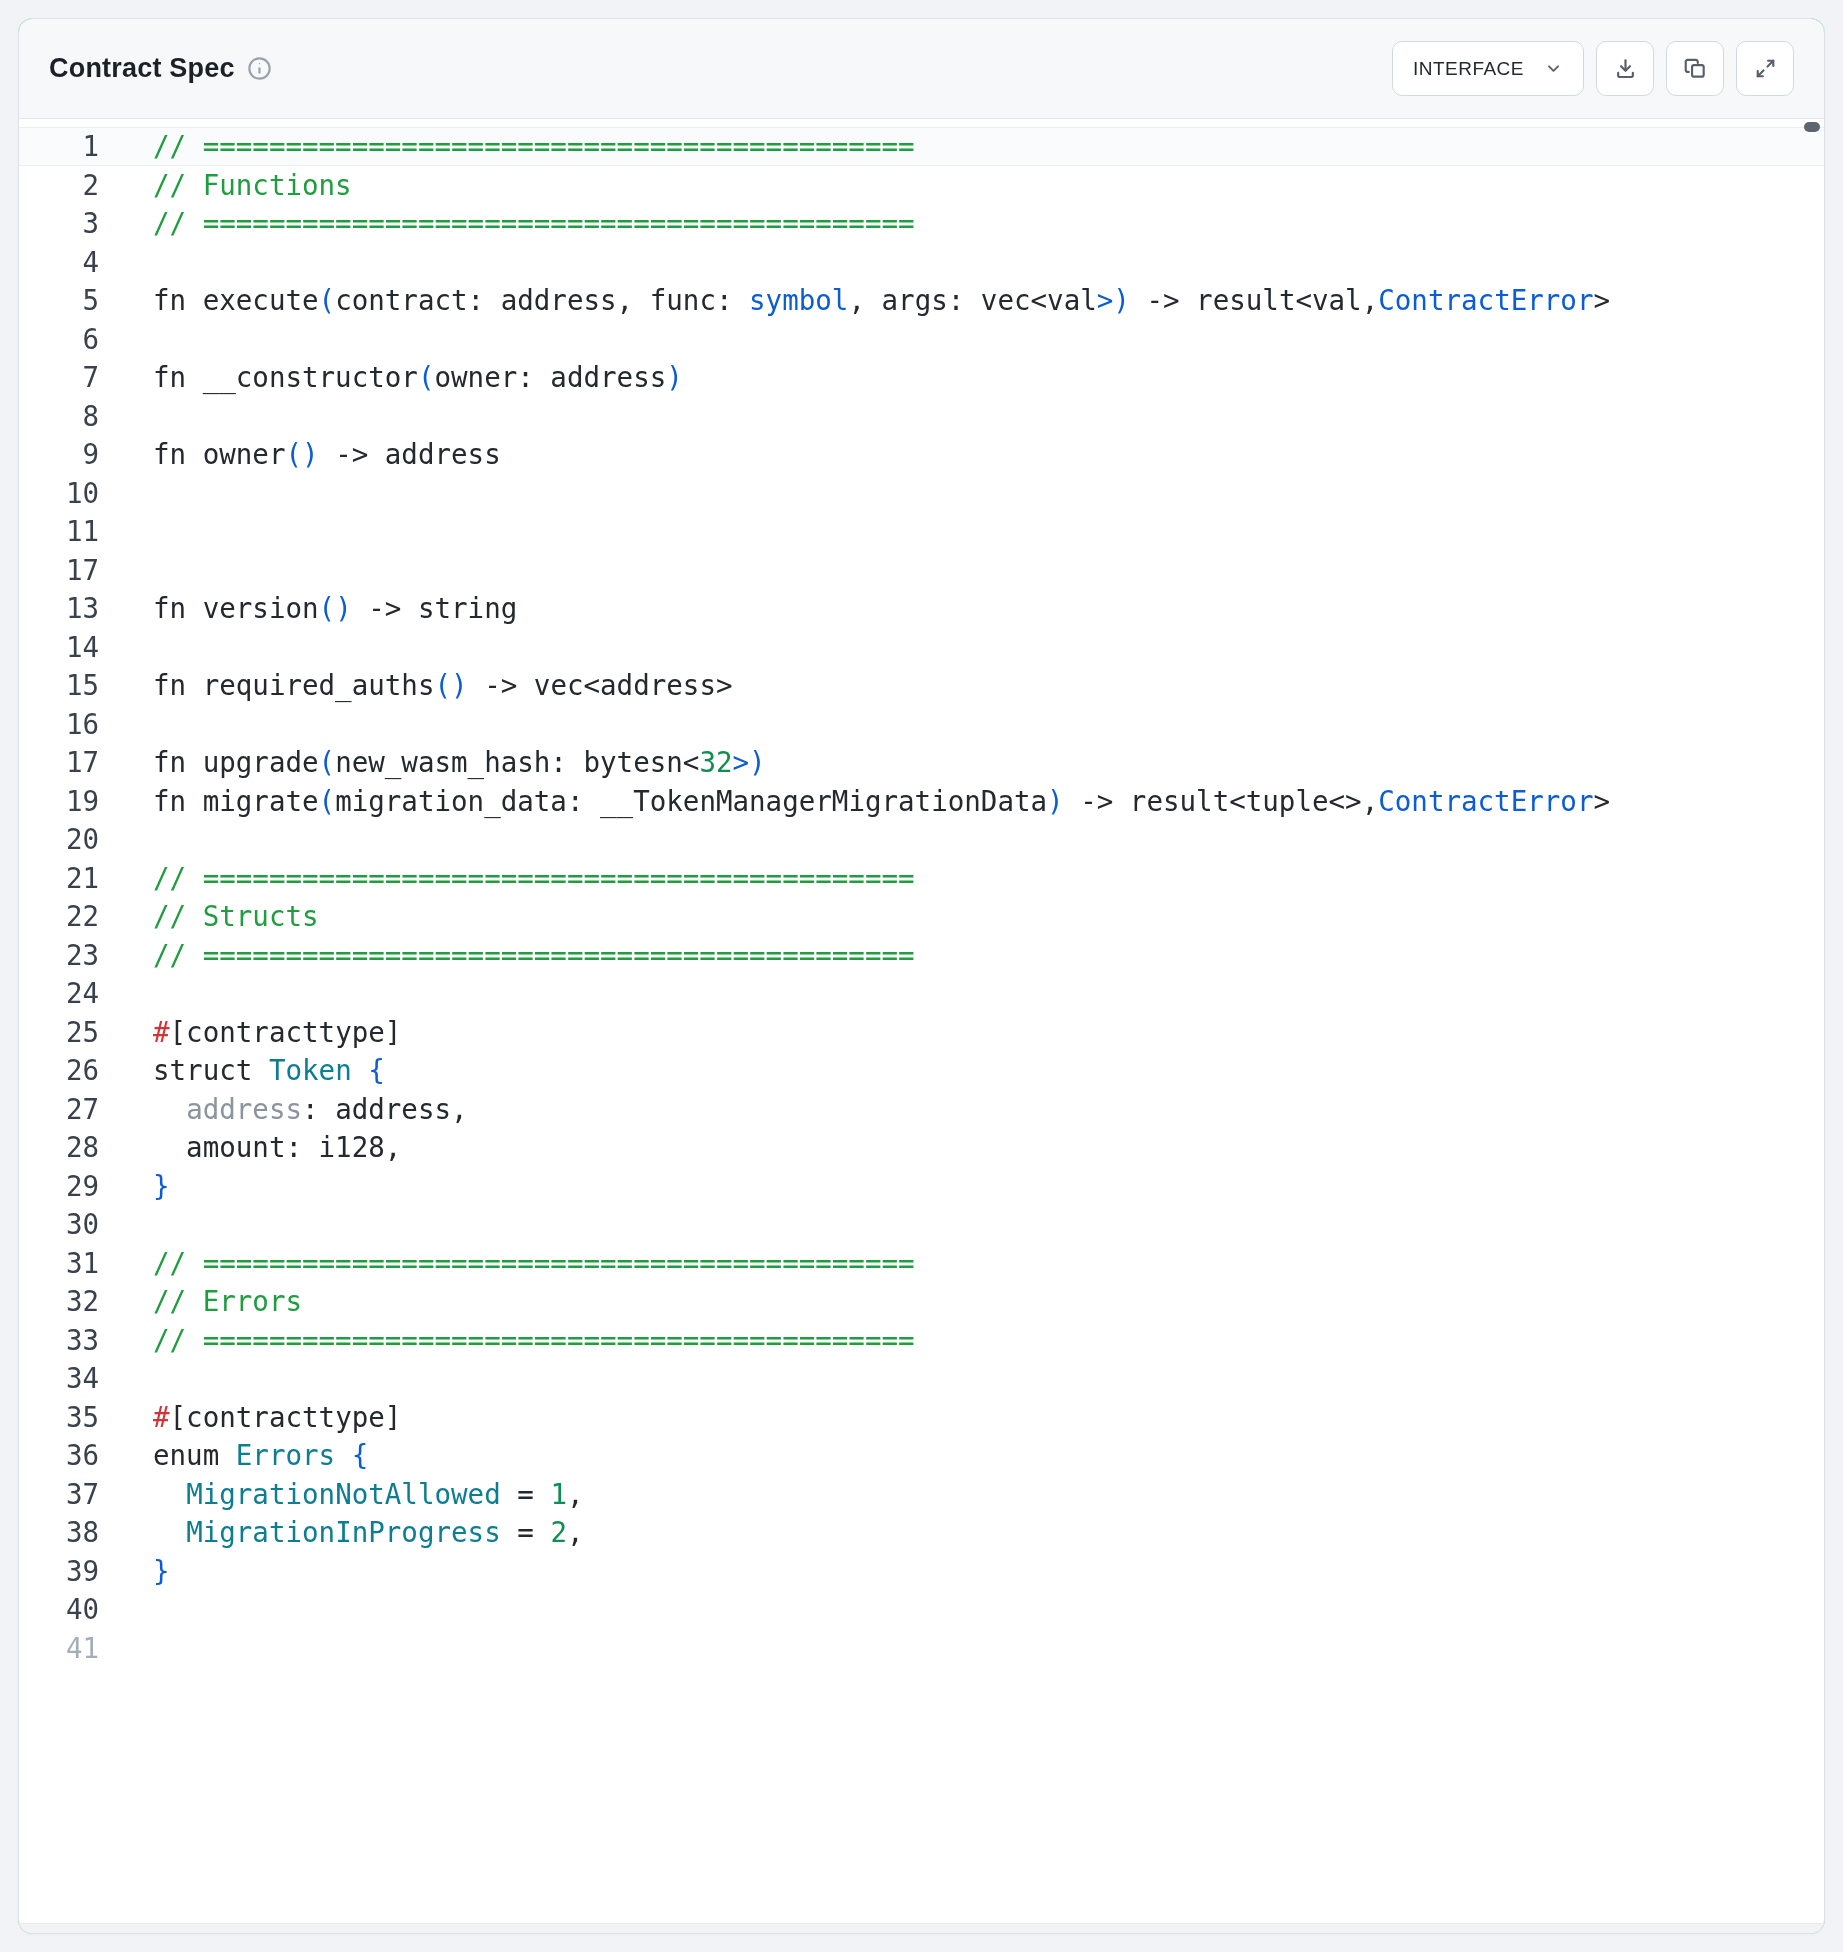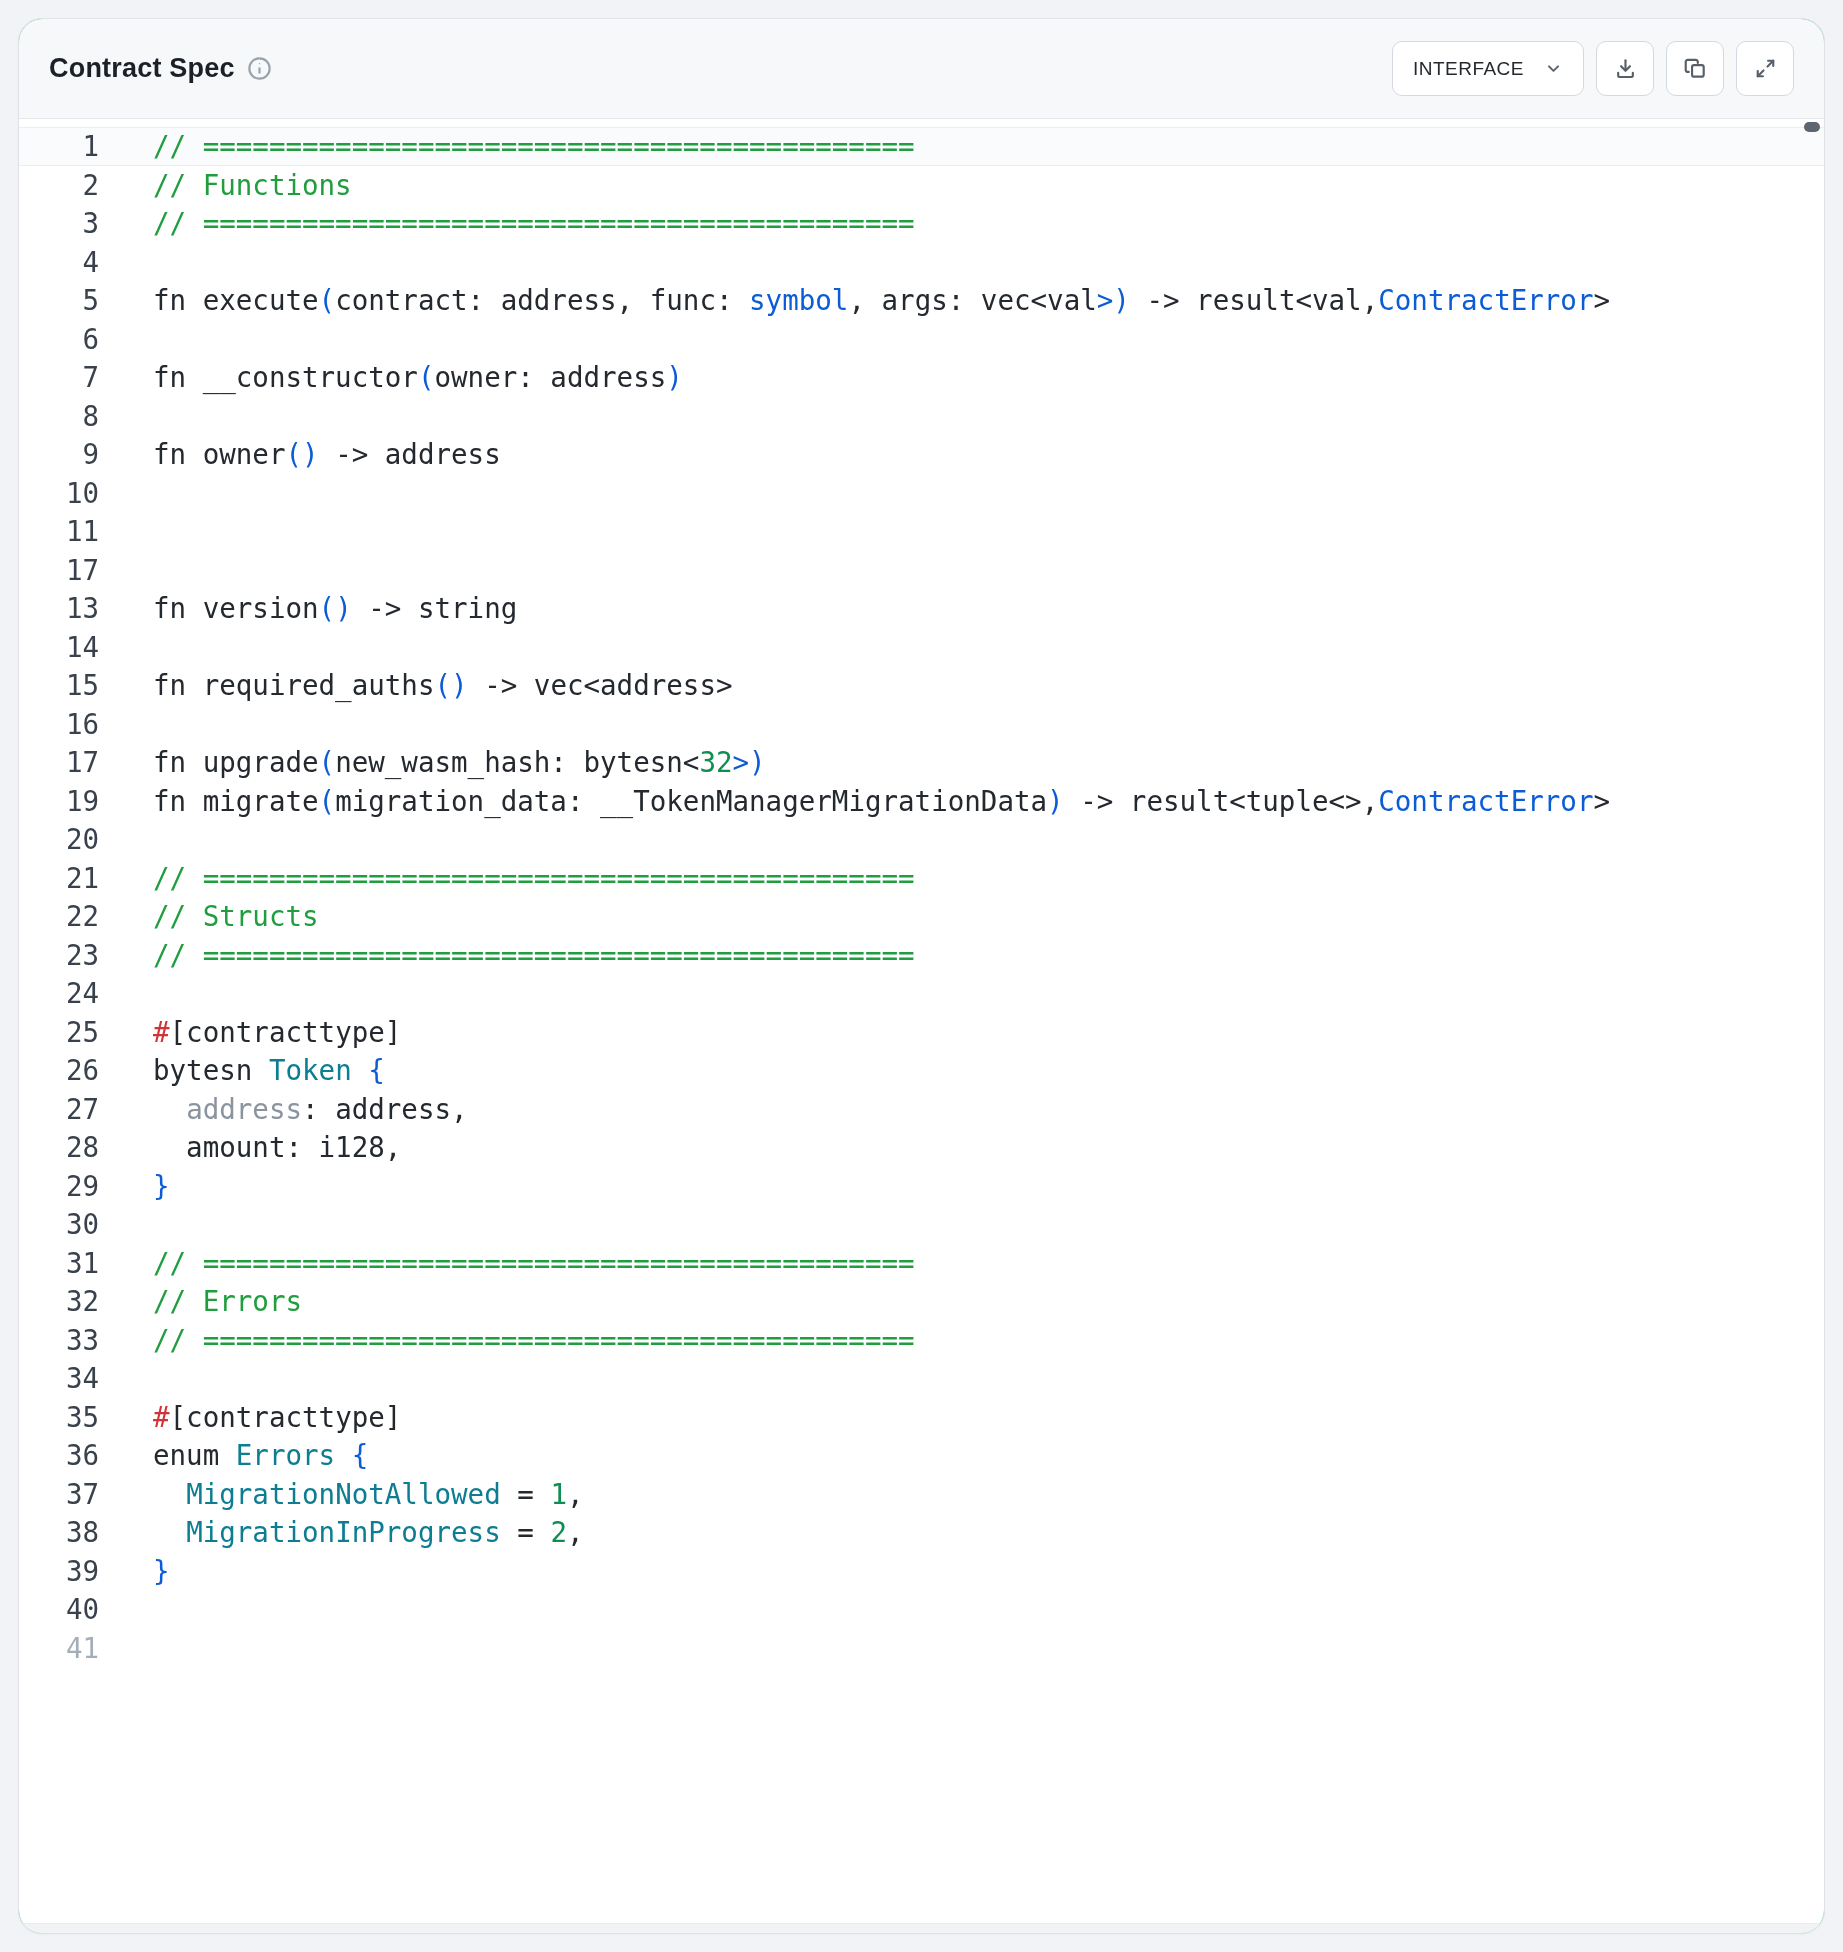--- a/index.html
+++ b/index.html
@@ -19,21 +19,21 @@
   html,body{margin:0;padding:0;}
   body{
     padding:18px;
     background:#f1f3f6;
     font-family:"Liberation Sans",sans-serif;
     width:1843px;height:1952px;
   }
   .panel{
     background:#22c55e;
     border:1px solid var(--panel-border);
-    border-radius:24px;
+    border-radius:14px;
     height:1916px;
     display:flex;
     flex-direction:column;
     overflow:hidden;
     box-shadow:0 1px 2px rgba(0,0,0,0.03);
   }
   .panel-header{
     flex:0 0 100px;
     height:100px;
     background:var(--header-bg);
@@ -243,21 +243,21 @@
         <div class="code-line">
           <span class="ln">24</span>
           <span class="lc">&nbsp;</span>
         </div>
         <div class="code-line">
           <span class="ln">25</span>
           <span class="lc"><span class="tk-r">#</span><span class="tk-d">[contracttype]</span></span>
         </div>
         <div class="code-line">
           <span class="ln">26</span>
-          <span class="lc"><span class="tk-d">bytesn </span><span class="tk-t">Token</span><span class="tk-d"> </span><span class="tk-b">{</span></span>
+          <span class="lc"><span class="tk-d">struct </span><span class="tk-t">Token</span><span class="tk-d"> </span><span class="tk-b">{</span></span>
         </div>
         <div class="code-line">
           <span class="ln">27</span>
           <span class="lc"><span class="tk-d">  </span><span class="tk-gr">address</span><span class="tk-d">: address,</span></span>
         </div>
         <div class="code-line">
           <span class="ln">28</span>
           <span class="lc"><span class="tk-d">  amount: i128,</span></span>
         </div>
         <div class="code-line">

